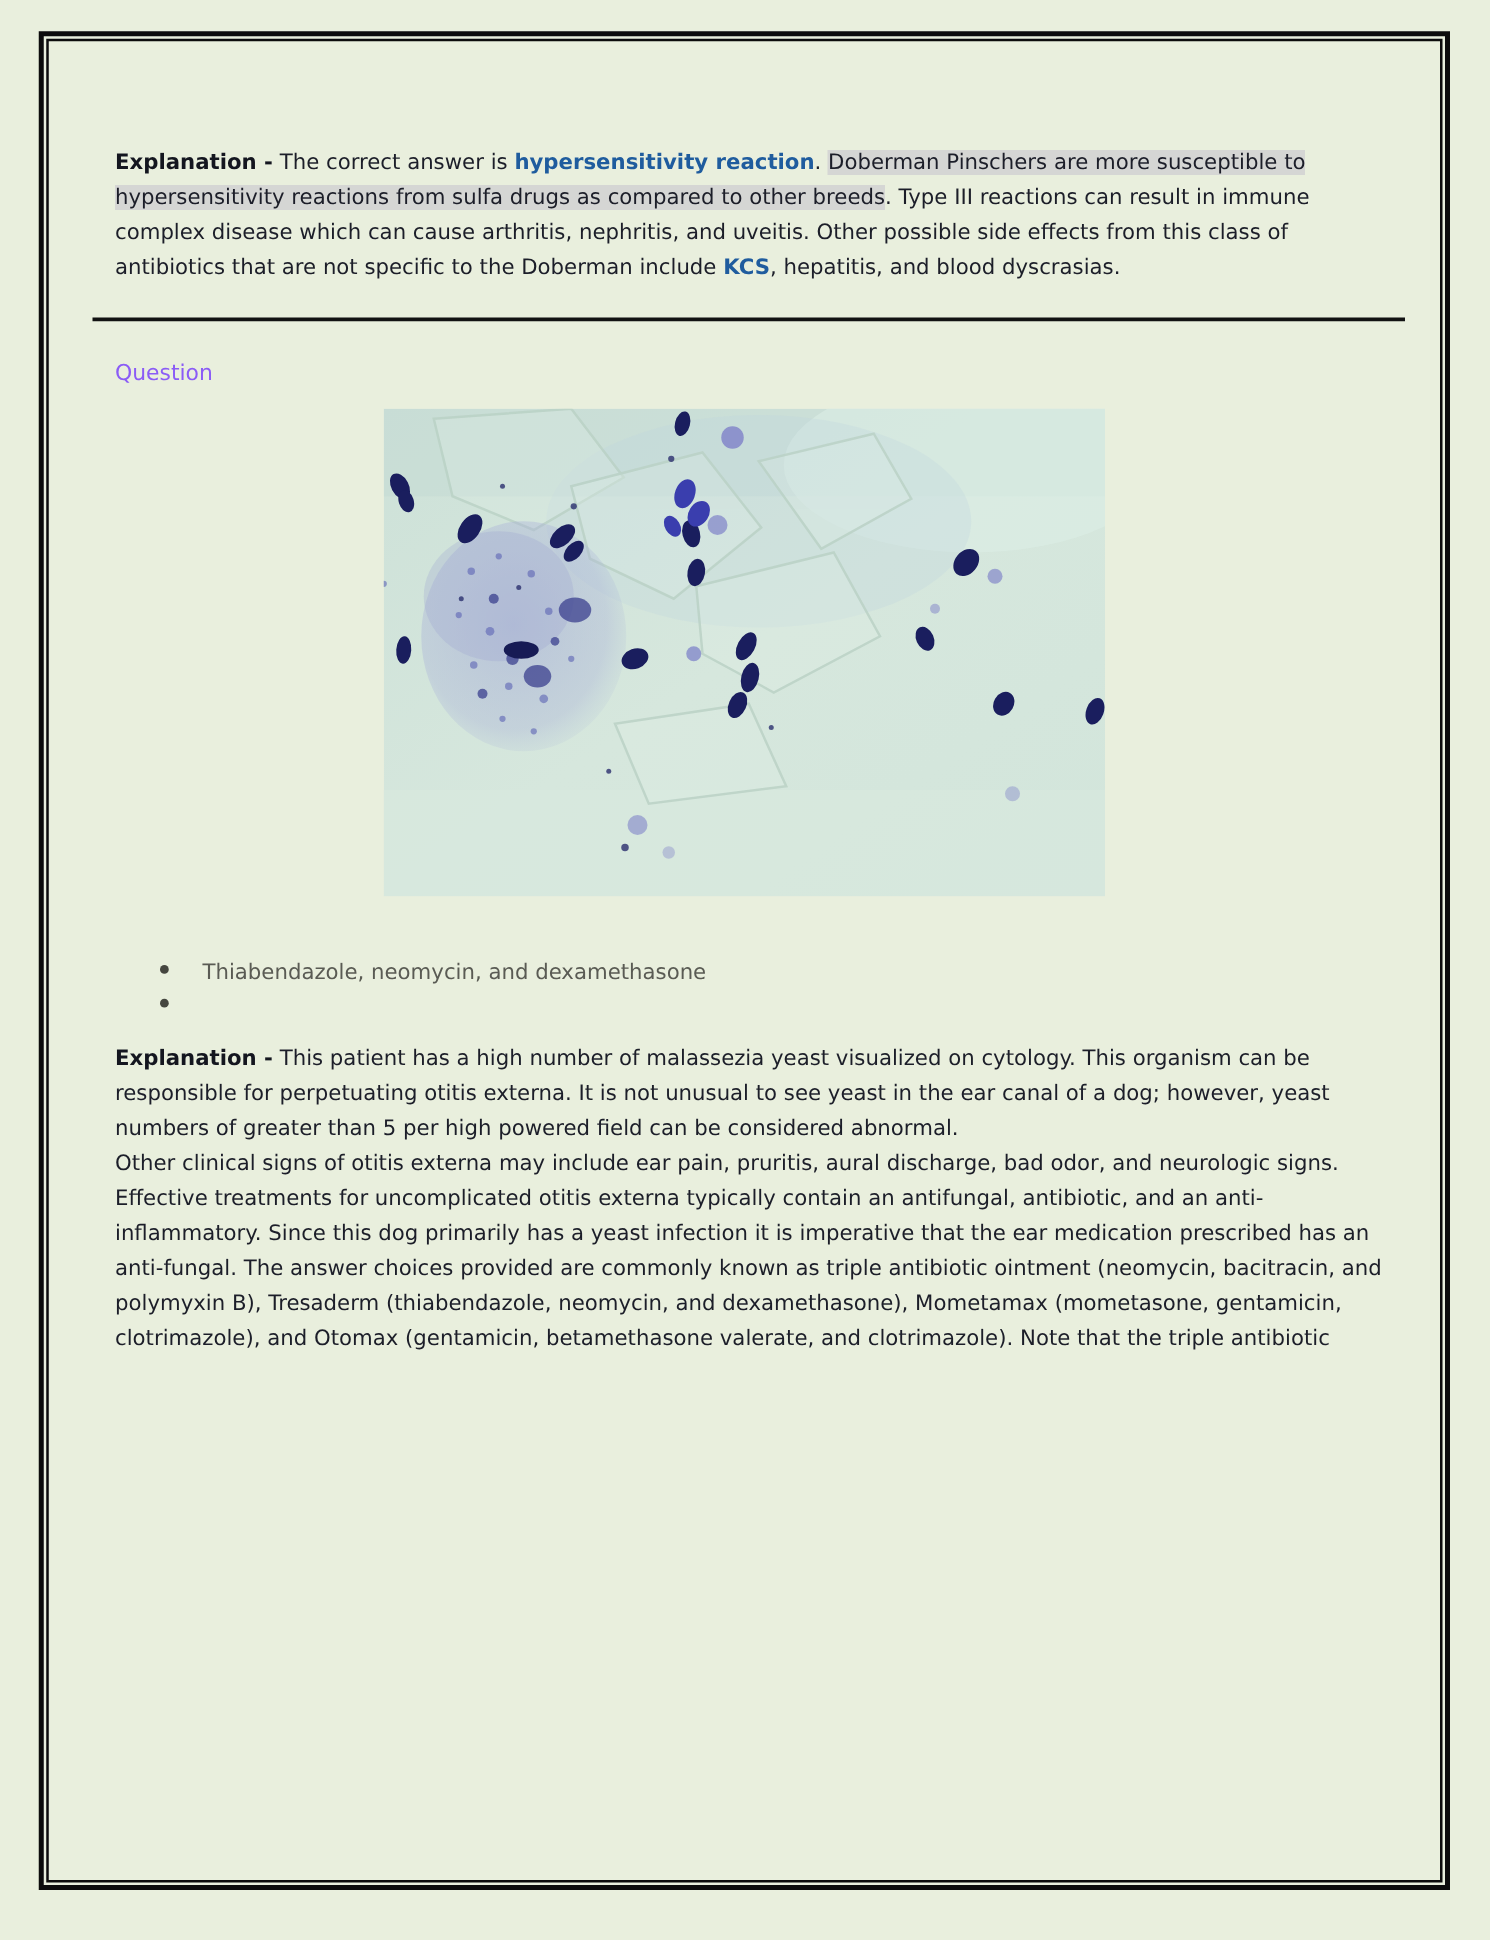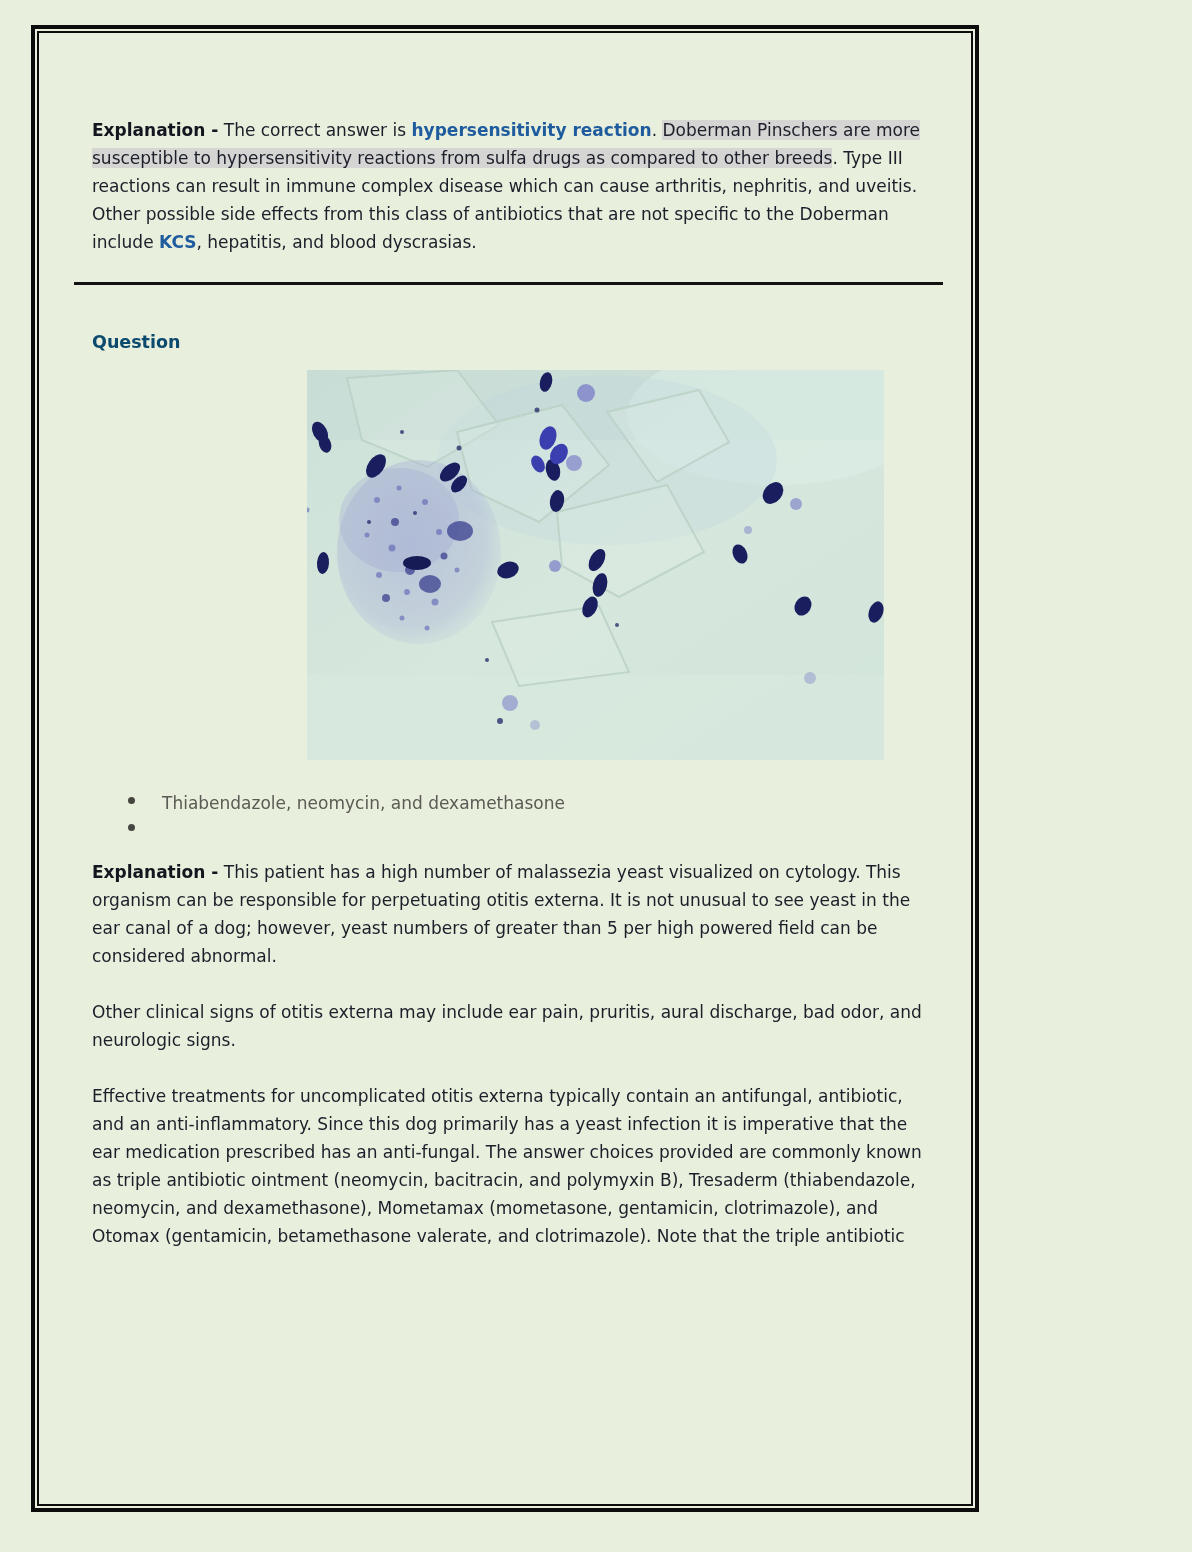--- a/index.html
+++ b/index.html
@@ -5,21 +5,21 @@
   * { box-sizing: border-box; margin: 0; padding: 0; }
   html, body {
     width: 1192px; height: 1552px;
     background: #e9efdd;
     font-family: "DejaVu Sans", "Liberation Sans", sans-serif;
     color: #1c1e29;
   }
   .page-frame {
     position: absolute;
     left: 31px; top: 25px;
-    width: 948px; height: 1487px;
+    width: 1129px; height: 1487px;
     border: 4px solid #0c0c0c;
     background: #e9efdd;
   }
   .page-frame-inner {
     position: absolute;
     inset: 2px;
     border: 2px solid #0c0c0c;
   }
   .content {
     padding: 83px 46px 40px 53px;
@@ -35,54 +35,54 @@
     cursor: pointer;
   }
   .hl { background: #d5d6d4; }
   .divider {
     border: none;
     border-top: 3px solid #121212;
     margin: 26px -18px 0 -18px;
   }
   .q-heading {
     font-size: 17.5px;
-    font-weight: bold;
-    color: #0c4a6e;
-    margin-top: 43px;
+    font-weight: normal;
+    color: #8b5cf6;
+    margin-top: 28px;
   }
   .q-text { margin-top: 21px; }
   .micrograph-wrap {
     margin: 14px 0 0 215px;
     width: 577px; height: 390px;
     line-height: 0;
   }
   .options {
     list-style: none;
-    margin-top: 29px;
+    margin-top: 47px;
     padding-left: 36px;
   }
   .options li {
     display: flex;
     align-items: baseline;
     color: #5a5b54;
     margin-bottom: 10px;
     line-height: 28px;
   }
   .dot {
     flex: 0 0 auto;
     width: 7px; height: 7px;
     border-radius: 50%;
     background: #45463f;
     margin-right: 27px;
     position: relative;
     top: -3px;
     align-self: center;
   }
   .exp-bottom-1 { margin-top: 24px; }
-  .spacer-para { margin-top: 28px; }
+  .spacer-para { }
 </style>
 </head>
 <body>
 
 <div class="page-frame">
   <div class="page-frame-inner">
     <div class="content">
 
       <p class="para"><span class="bold-label">Explanation -</span>
 <span>The correct answer is</span>

